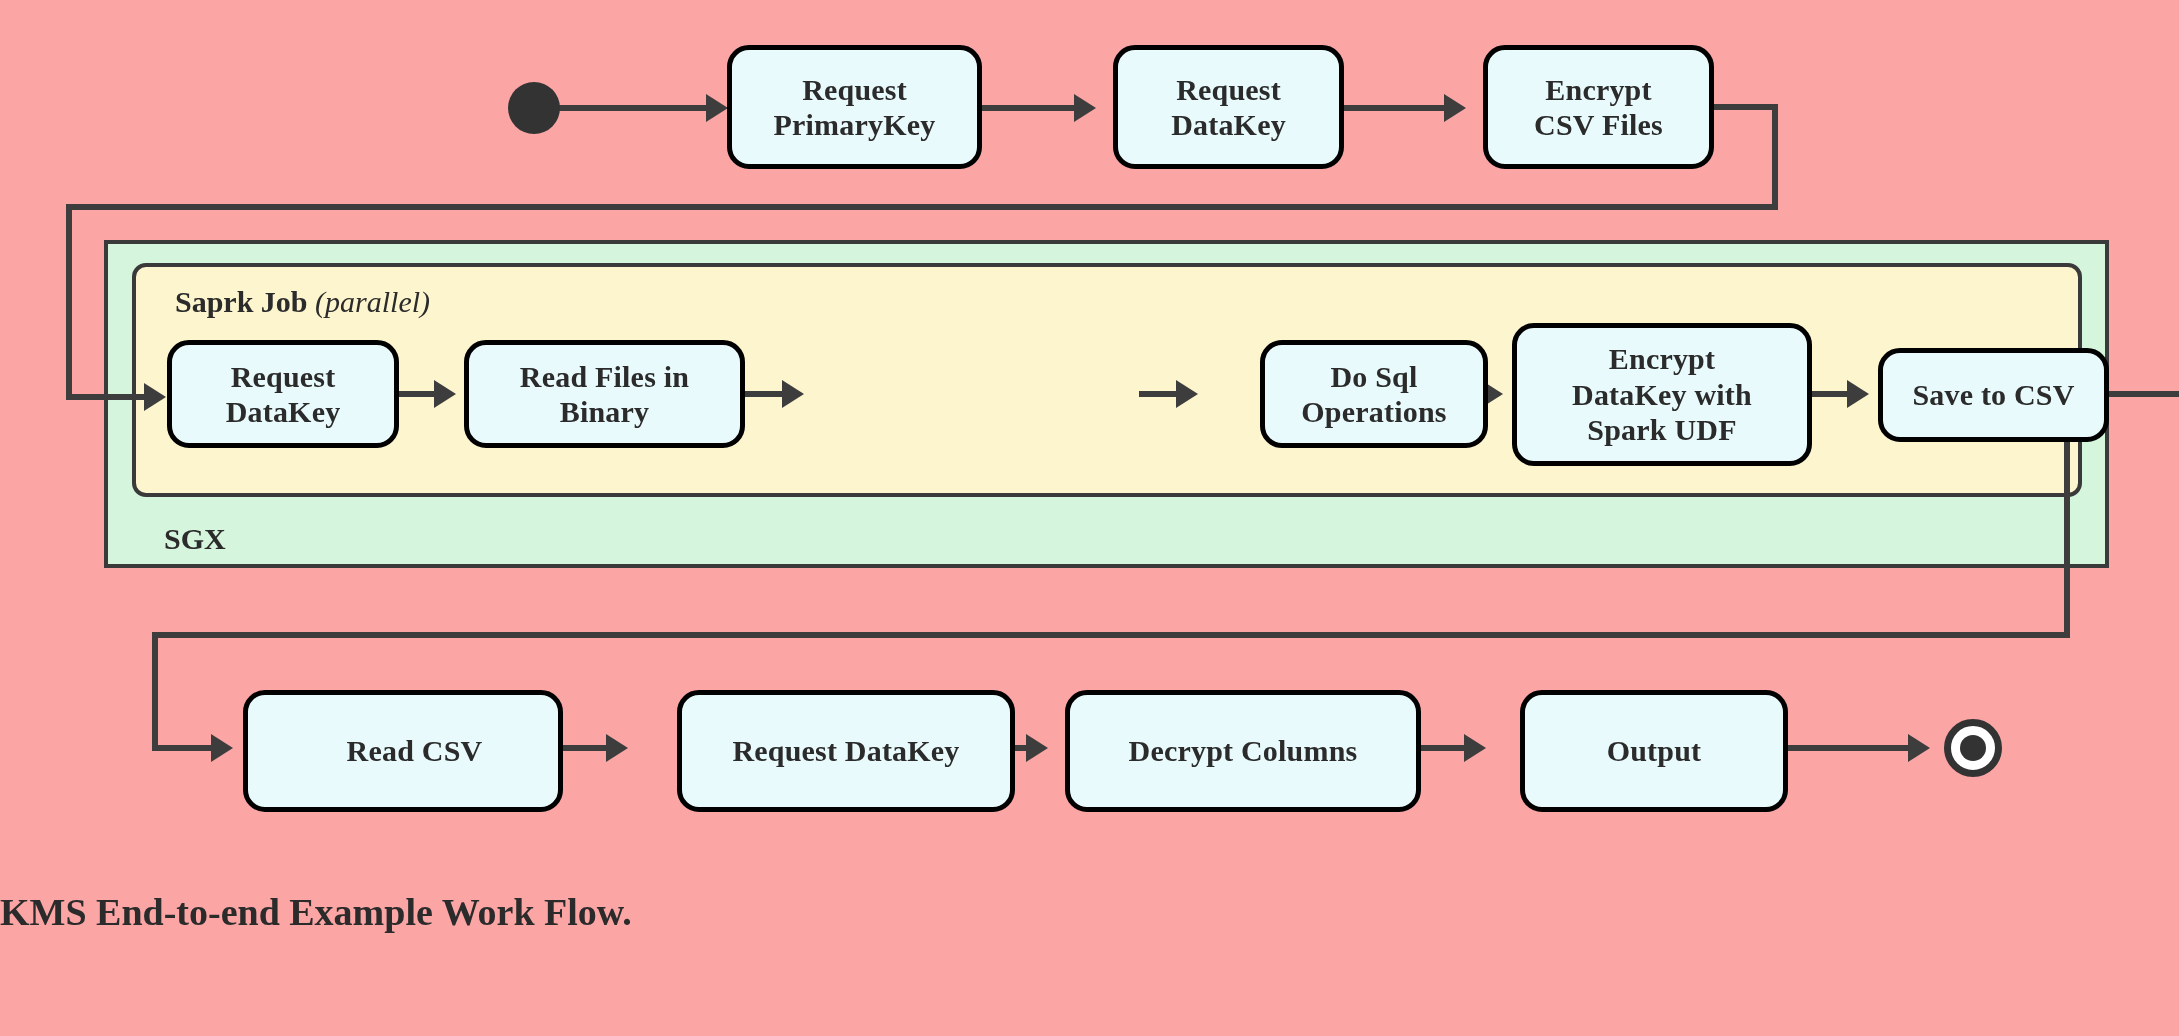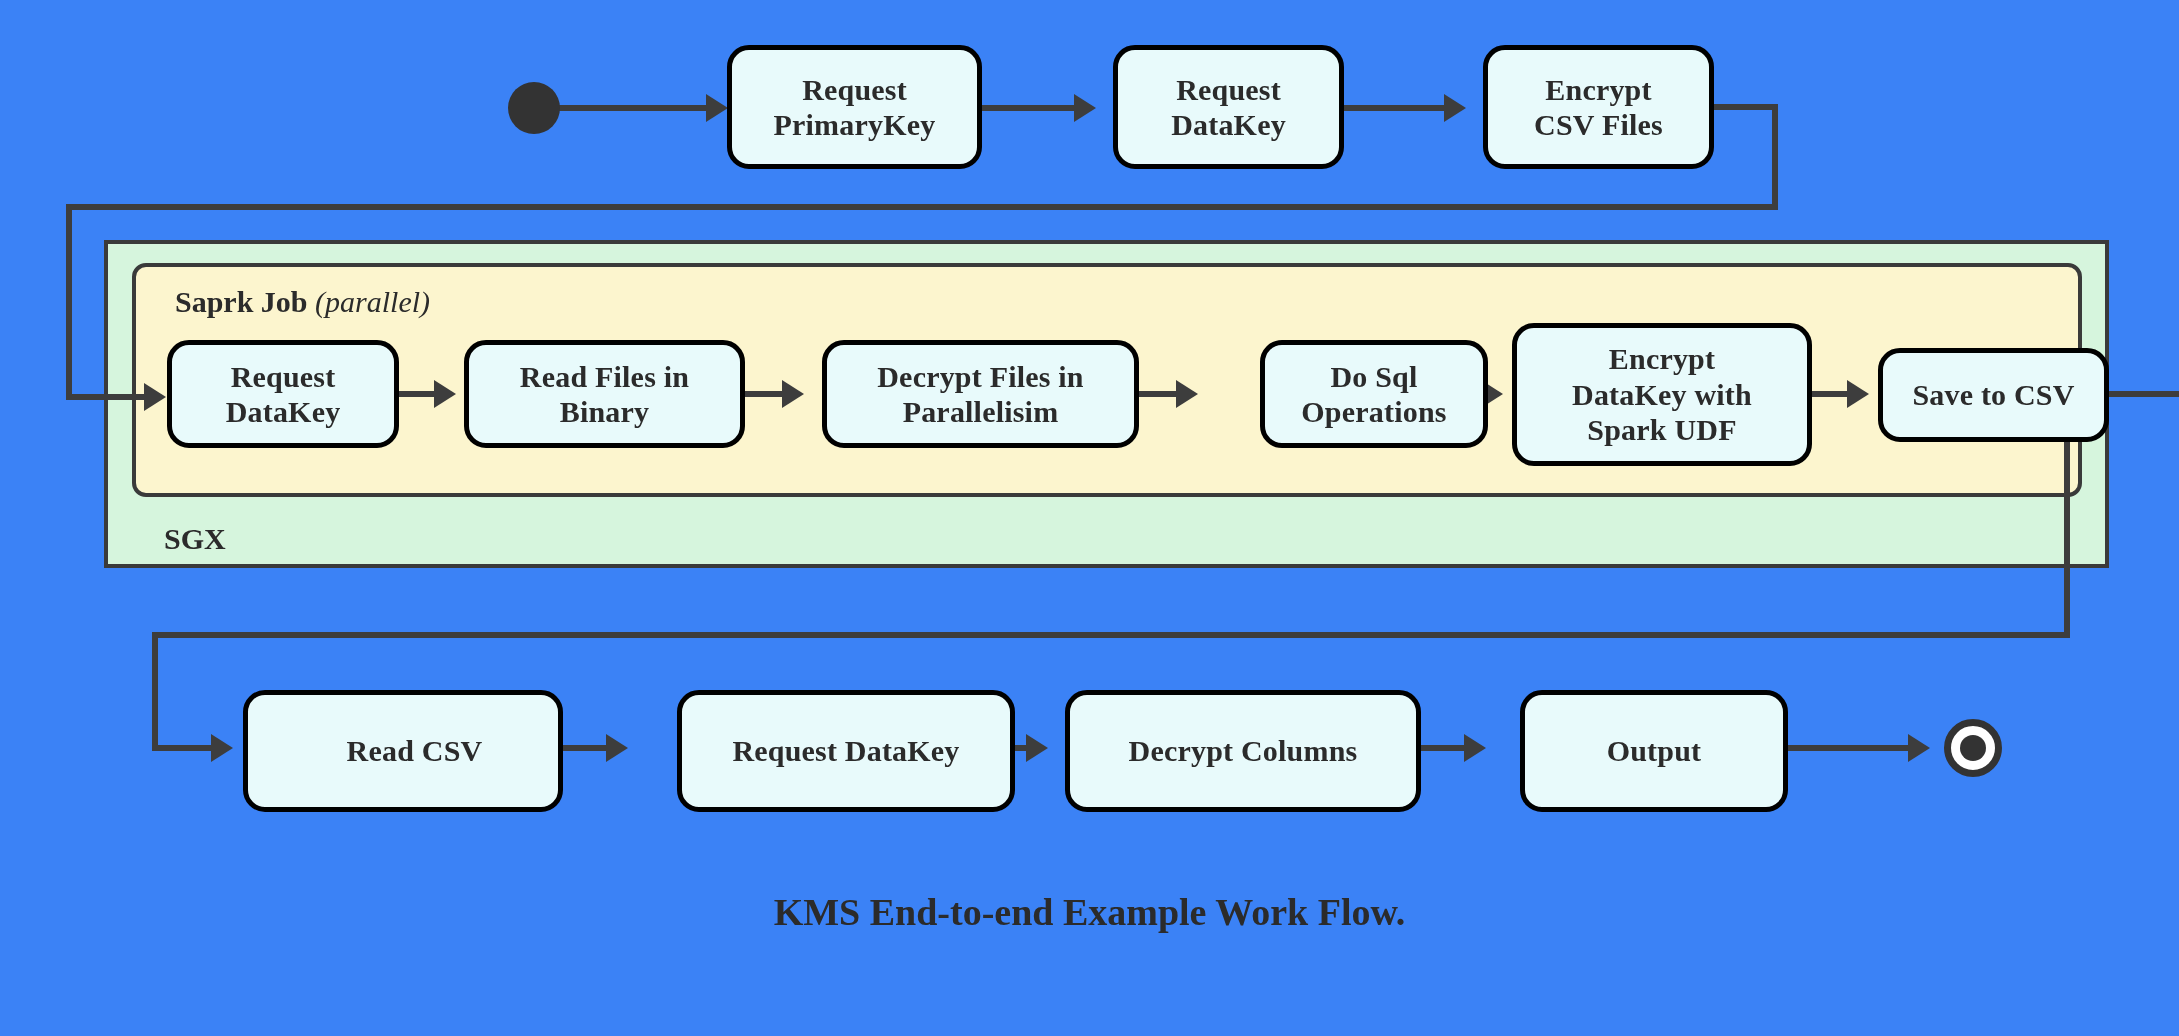--- a/index.html
+++ b/index.html
@@ -4,21 +4,21 @@
 <style>
   html,body{margin:0;padding:0;background:#ffffff;}
   body{
     font-family:"Liberation Serif","DejaVu Serif",serif;
     color:#2e2e2e;
   }
   #stage{
     position:relative;
     width:2179px;
     height:1036px;
-    background:#3b82f6;
+    background:#fca5a5;
     overflow:hidden;
   }
 
   
   .node{
     position:absolute;
     box-sizing:border-box;
     background:#e8fafb;
     border:5px solid #000000;
     border-radius:22px;
@@ -102,21 +102,21 @@
     border-top:14px solid transparent;
     border-bottom:14px solid transparent;
     border-left:22px solid #3d3d3d;
     z-index:5;
   }
 
   
   .caption{
     position:absolute;
     width:100%;
-    text-align:center;
+    text-align:left;
     font-weight:bold;
     font-size:38px;
     color:#2b2b2b;
     z-index:7;
   }
 </style>
 </head>
 <body>
 
 <div id="stage">
@@ -183,26 +183,20 @@
   <div class="node" style="left:464px;top:340px;width:281px;height:108px;">
     <span>
       <span>Read Files in</span><br>
       <span>Binary</span>
     </span>
   </div>
 
   <div class="edge h" style="left:745px;top:391px;width:44px;"></div>
   <div class="arrow-r" style="left:782px;top:380px;"></div>
 
-  <div class="node" style="left:822px;top:340px;width:317px;height:108px;">
-    <span>
-      <span>Decrypt Files in</span><br>
-      <span>Parallelisim</span>
-    </span>
-  </div>
 
   <div class="edge h" style="left:1139px;top:391px;width:44px;"></div>
   <div class="arrow-r" style="left:1176px;top:380px;"></div>
 
   <div class="node" style="left:1216px;top:340px;width:228px;height:108px;margin-left:44px;">
     <span>
       <span>Do Sql</span><br>
       <span>Operations</span>
     </span>
   </div>

